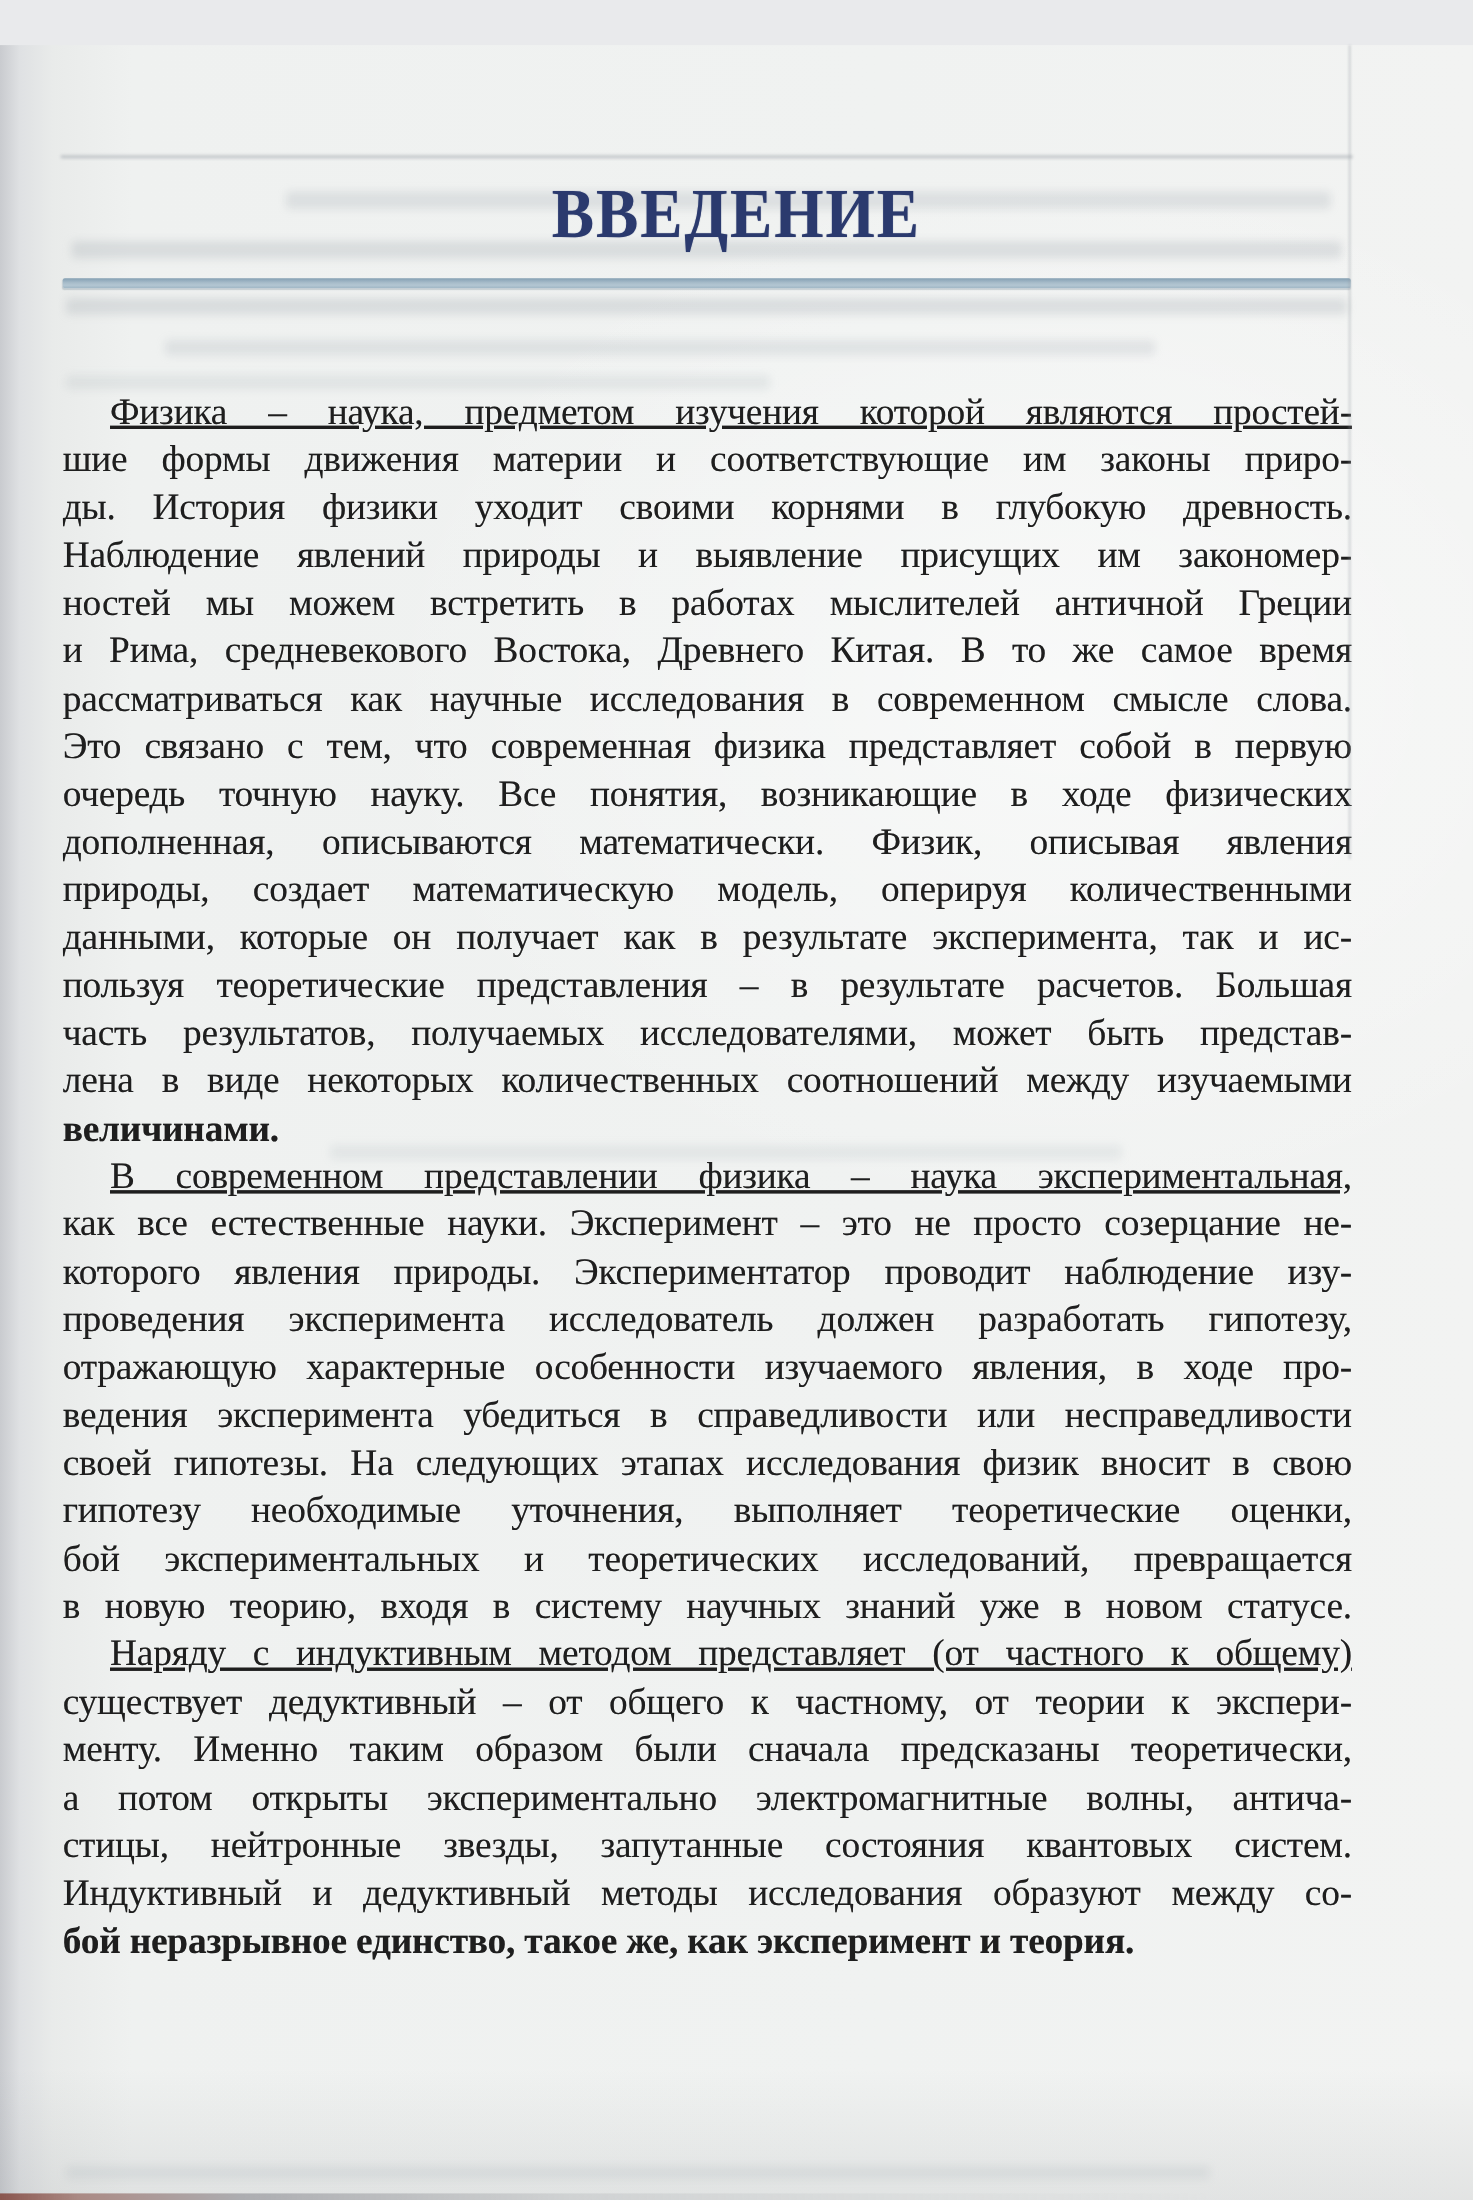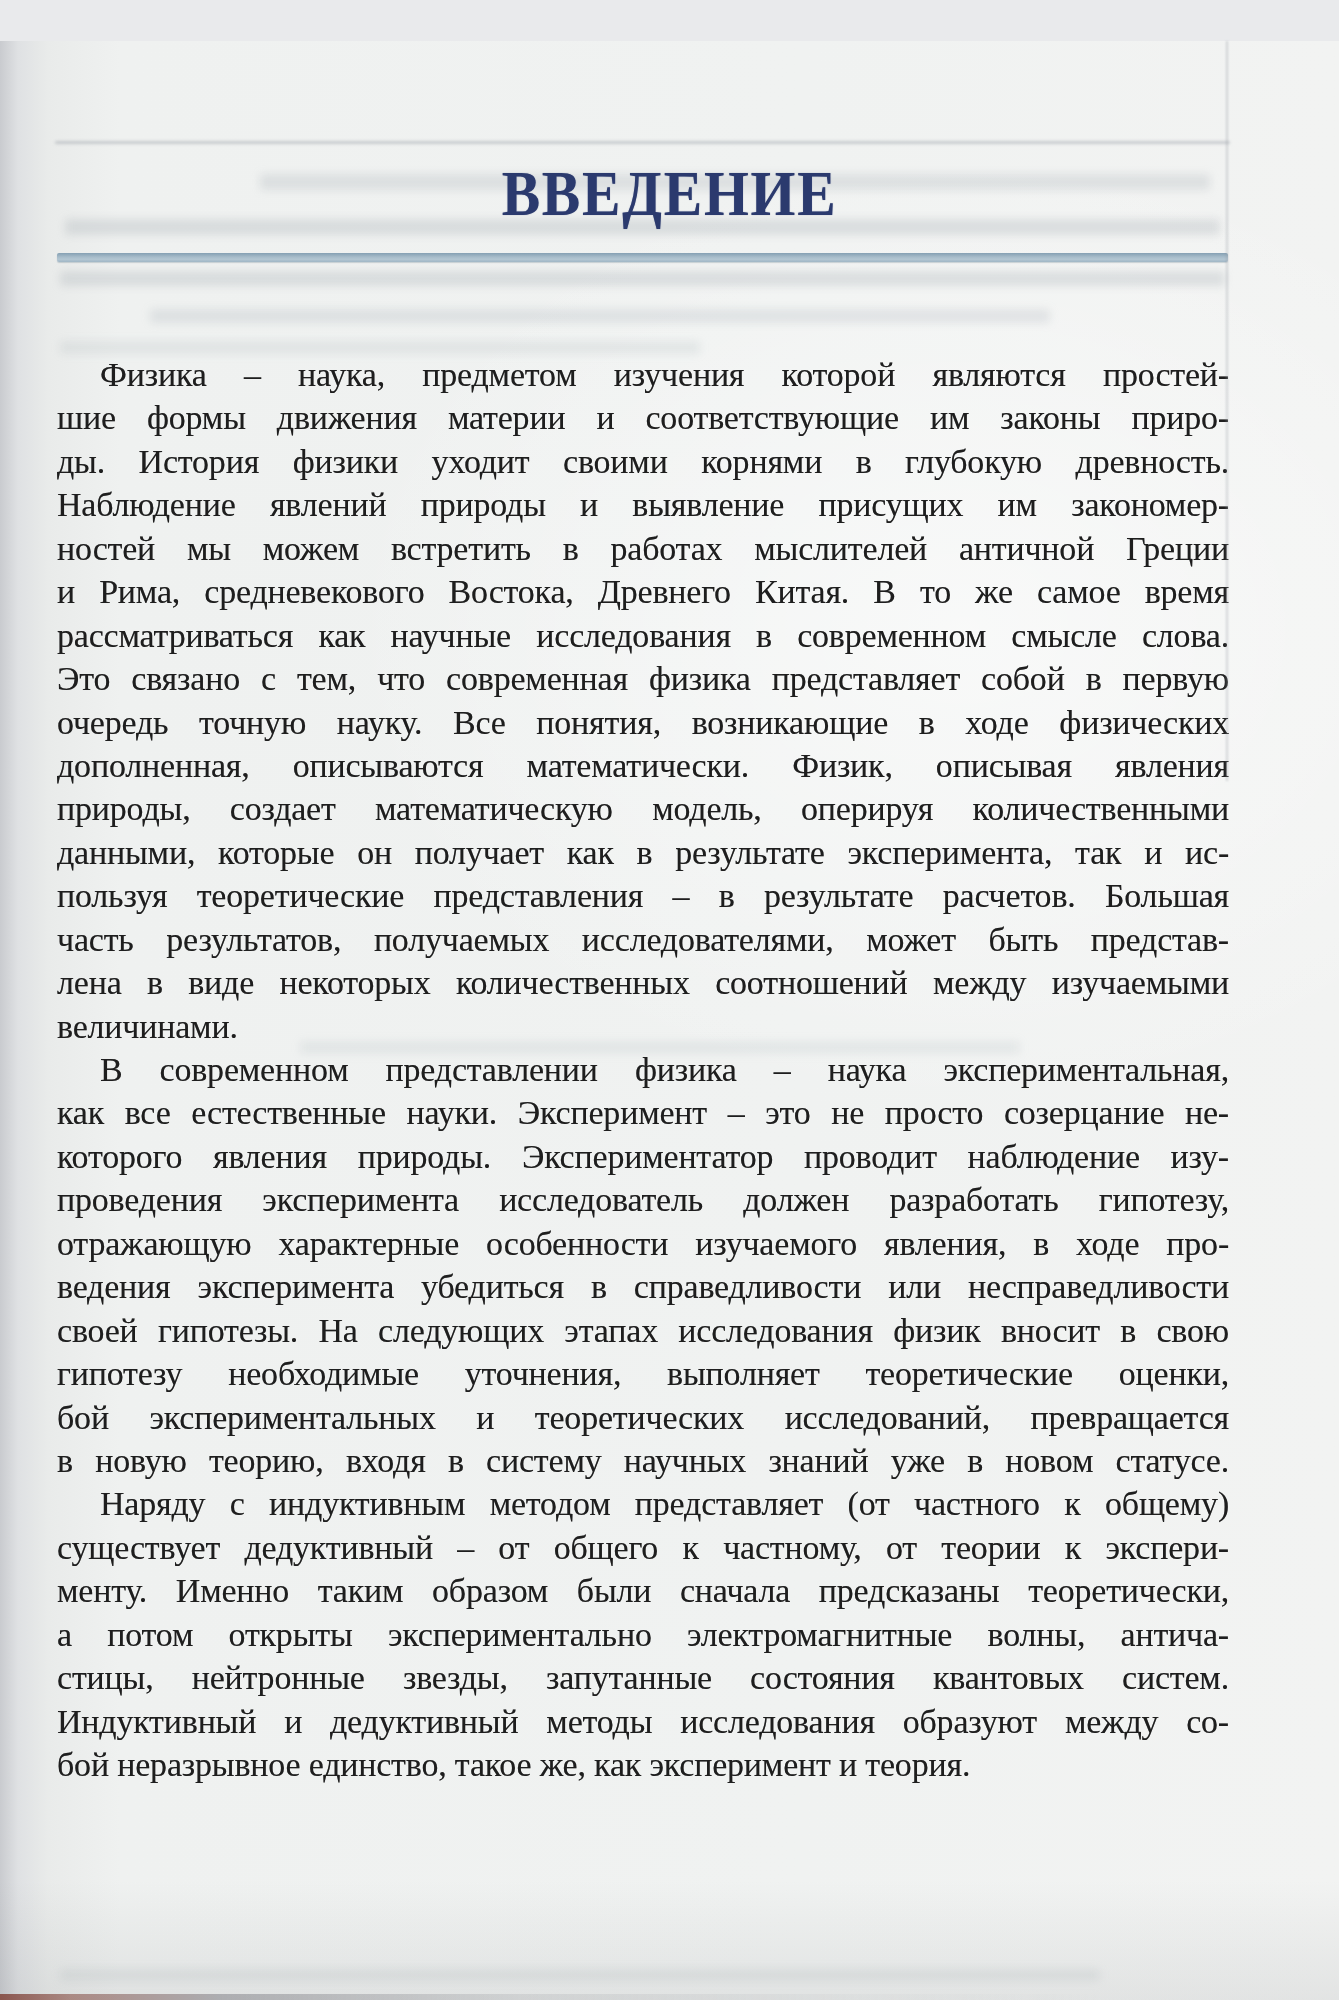--- a/index.html
+++ b/index.html
@@ -48,22 +48,22 @@
   
   .textblock{
     position:absolute;top:312px;left:57px;width:1172px;
     color:var(--text-color);font-size:34px;letter-spacing:-.2px;
     text-shadow:0 0 .6px rgba(25,25,25,.45);
   }
   .line{
     height:43.45px;line-height:43.45px;overflow:hidden;
     text-align:justify;text-align-last:justify;
   }
-  .line.indent{text-indent:43px;}
-  .line.no-fill{text-align-last:left;}
+  .line.indent{text-indent:43px;text-decoration:underline;}
+  .line.no-fill{text-align-last:left;font-weight:bold;}
 </style>
 </head>
 <body style="--title-color: #2b3a6e; --text-color: #1e1e1e;">
 
 <div class="photo">
 
   <div class="ghost" style="top:100px;left:55px;width:1175px;height:3px;background:rgba(160,166,172,.5);filter:blur(1.5px);"></div>
   <div class="ghost" style="top:133px;left:260px;width:950px;height:16px;background:rgba(150,160,168,.22);"></div>
   <div class="ghost" style="top:178px;left:65px;width:1155px;height:16px;background:rgba(150,160,168,.25);"></div>
   <div class="ghost" style="top:230px;left:60px;width:1165px;height:15px;background:rgba(150,160,168,.25);"></div>

